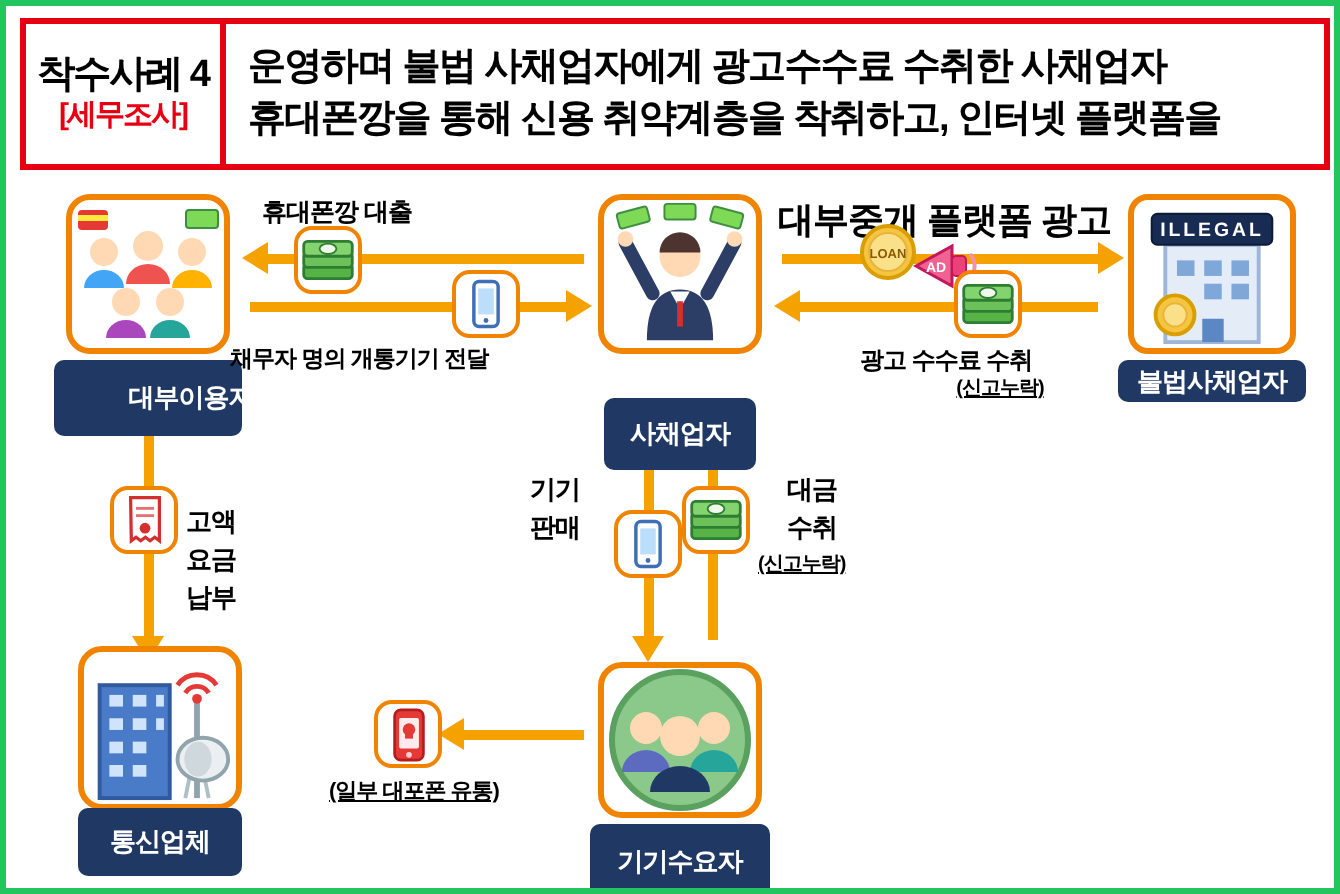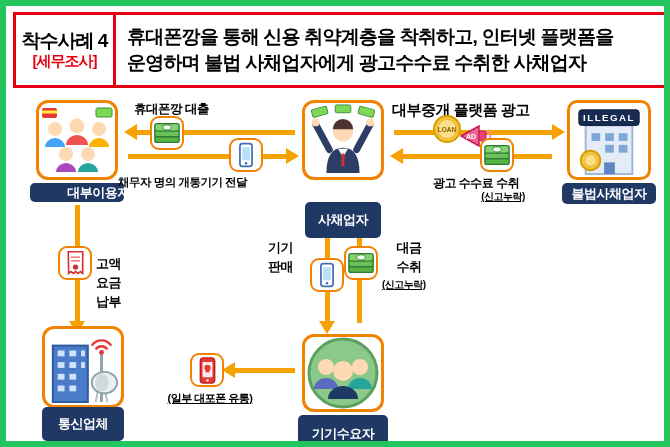--- a/index.html
+++ b/index.html
@@ -1,19 +1,19 @@
 <!DOCTYPE html>
 <html><head>
 <meta charset="utf-8">
 <style>
   html,body{margin:0;padding:0;background:#fff;}
   .canvas{
     position:relative;width:670px;height:447px;background:#fff;
     font-family:"Liberation Sans","DejaVu Sans",sans-serif;
-    border:6px solid #22c55e;box-sizing:border-box;overflow:hidden;
+    border:3px solid #22c55e;box-sizing:border-box;overflow:hidden;
   }
   .abs{position:absolute;box-sizing:border-box;}
   
   .header{left:7px;top:6px;width:655px;height:76px;border:3px solid #E60012;display:flex;background:#fff;}
   .header-left{width:97px;border-right:3px solid #E60012;display:flex;flex-direction:column;align-items:center;justify-content:center;line-height:1.15;}
   .case-label{font-size:19px;font-weight:bold;color:#000;letter-spacing:-1px;white-space:nowrap;}
   .case-type{font-size:15px;font-weight:bold;color:#E60012;letter-spacing:-1px;white-space:nowrap;}
   .header-right{flex:1;display:flex;flex-direction:column;justify-content:center;padding-left:11px;}
   .title-line{font-size:19px;font-weight:bold;color:#000;letter-spacing:-0.8px;line-height:1.35;white-space:nowrap;}
   
@@ -36,22 +36,22 @@
 <body>
 
 <div class="canvas">
 
   <div class="abs header">
     <div class="header-left">
       <div class="case-label">착수사례 4</div>
       <div class="case-type">[세무조사]</div>
     </div>
     <div class="header-right">
+      <div class="title-line">운영하며 불법 사채업자에게 광고수수료 수취한 사채업자</div>
       <div class="title-line">휴대폰깡을 통해 신용 취약계층을 착취하고, 인터넷 플랫폼을</div>
-      <div class="title-line">운영하며 불법 사채업자에게 광고수수료 수취한 사채업자</div>
     </div>
   </div>
 
   <div>
     <div class="abs entity" style="left:30px;top:94px;width:82px;height:80px;">
       <svg width="74" height="72" viewBox="0 0 74 72">
         <rect x="2" y="4" width="15" height="10" rx="2" fill="#E53935"></rect>
         <rect x="2" y="6.5" width="15" height="3" fill="#FFEB3B"></rect>
         <rect x="56" y="4" width="16" height="9" rx="1.5" fill="#7ED957" stroke="#3E8E41"></rect>
         <circle cx="15" cy="25" r="7" fill="#FFD9B3"></circle>
@@ -59,21 +59,21 @@
         <circle cx="37" cy="22" r="7.5" fill="#FFD9B3"></circle>
           <path d="M26 41 a11 10 0 0 1 22 0 z" fill="#EF5350"></path>
         <circle cx="59" cy="25" r="7" fill="#FFD9B3"></circle>
           <path d="M49 43 a10 9 0 0 1 20 0 z" fill="#FFB300"></path>
         <circle cx="26" cy="50" r="7" fill="#FFD9B3"></circle>
           <path d="M16 68 a10 9 0 0 1 20 0 z" fill="#AB47BC"></path>
         <circle cx="48" cy="50" r="7" fill="#FFD9B3"></circle>
           <path d="M38 68 a10 9 0 0 1 20 0 z" fill="#26A69A"></path>
       </svg>
     </div>
-    <div class="abs elabel" style="left:24px;top:177px;width:94px;height:19px;padding-left:43px;">대부이용자</div>
+    <div class="abs elabel" style="left:24px;top:177px;width:94px;height:38px;padding-left:43px;">대부이용자</div>
   </div>
 
   <div>
     <div class="abs entity" style="left:296px;top:94px;width:82px;height:80px;">
       <svg width="74" height="72" viewBox="0 0 76 72">
         <rect x="6" y="3" width="16" height="8" rx="1.5" fill="#7ED957" stroke="#3E8E41" transform="rotate(-15 14 7)"></rect>
         <rect x="30" y="0" width="16" height="8" rx="1.5" fill="#7ED957" stroke="#3E8E41"></rect>
         <rect x="54" y="3" width="16" height="8" rx="1.5" fill="#7ED957" stroke="#3E8E41" transform="rotate(15 62 7)"></rect>
         <path d="M24 46 L10 20" stroke="#2C3E66" stroke-width="7" stroke-linecap="round"></path>
         <path d="M52 46 L66 20" stroke="#2C3E66" stroke-width="7" stroke-linecap="round"></path>
@@ -178,21 +178,21 @@
       <svg width="26" height="26" viewBox="0 0 30 30">
         <rect x="8" y="2" width="14" height="26" rx="3" fill="#FFF" stroke="#3F6FB5" stroke-width="2"></rect>
         <rect x="10.5" y="6" width="9" height="15" fill="#BBDFFB"></rect>
         <circle cx="15" cy="24.5" r="1.4" fill="#3F6FB5"></circle>
       </svg>
     </div>
     <div class="abs flabel" style="left:112px;top:169px;width:180px;font-size:11.5px;">채무자 명의 개통기기 전달</div>
   </div>
 
   <div>
-    <div class="abs flabel" style="left:386px;top:95px;width:168px;font-size:15px;">대부중개 플랫폼 광고</div>
+    <div class="abs flabel" style="left:386px;top:95px;width:168px;font-size:18px;">대부중개 플랫폼 광고</div>
     <div class="abs shaft-h" style="left:388px;top:124px;width:158px;"></div>
     <div class="abs head head-right" style="left:546px;top:118px;"></div>
     <div class="abs" style="left:426px;top:108px;z-index:3;">
       <svg width="30" height="30" viewBox="0 0 30 30">
         <circle cx="15" cy="15" r="13" fill="#F5C542" stroke="#D99E00" stroke-width="2"></circle>
         <circle cx="15" cy="15" r="9.5" fill="#FBE08A" stroke="#E8B43C"></circle>
         <text x="15" y="17.8" text-anchor="middle" font-size="6.5" font-weight="bold" fill="#8A5A00">LOAN</text>
       </svg>
     </div>
     <div class="abs" style="left:452px;top:116px;z-index:3;">

